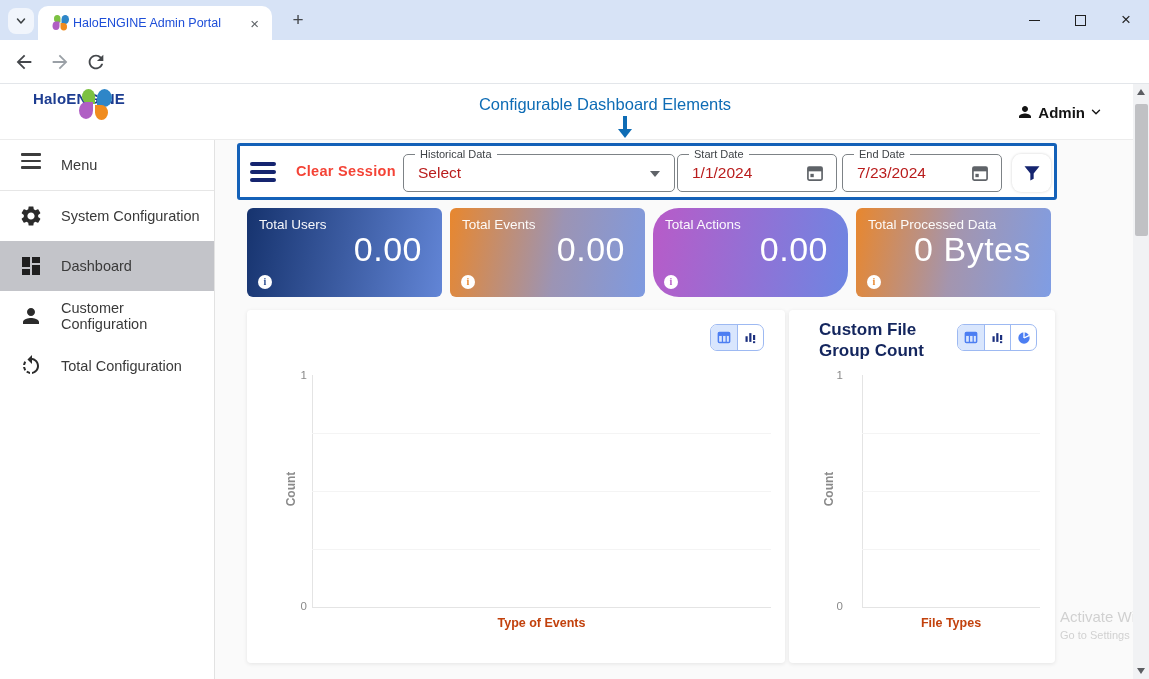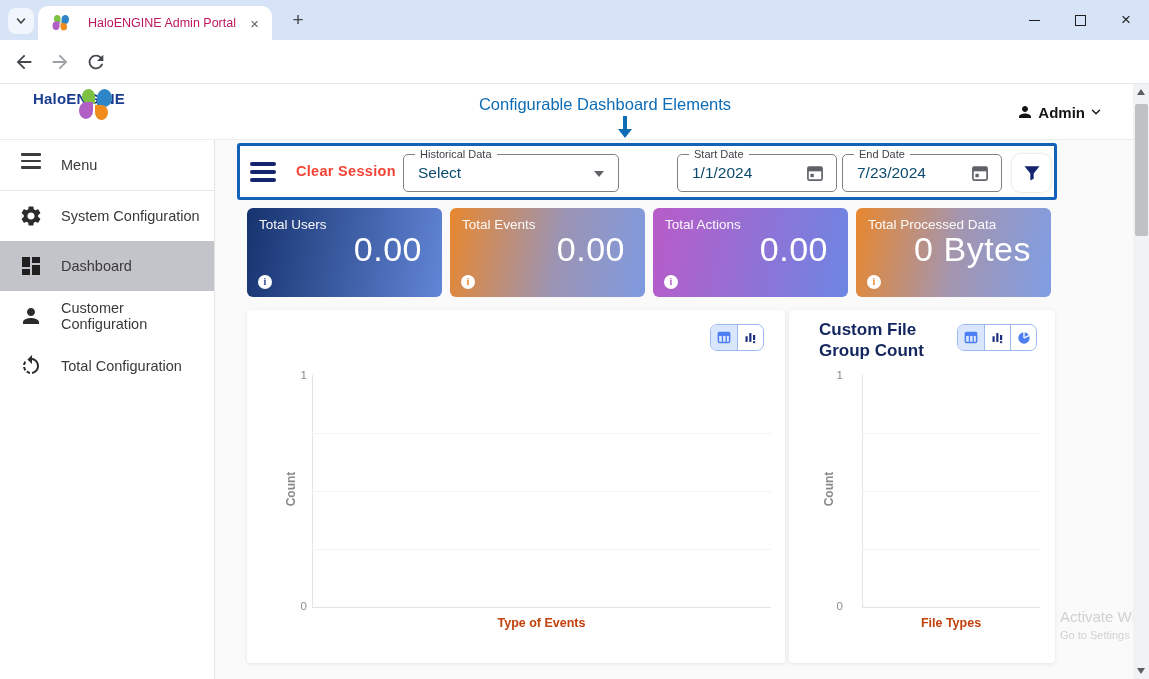--- a/index.html
+++ b/index.html
@@ -2,21 +2,21 @@
 <html><head>
 <meta charset="utf-8">
 <style>
   * { box-sizing: border-box; margin: 0; padding: 0; }
   html,body { width:1149px; height:679px; overflow:hidden; font-family:"Liberation Sans", sans-serif; background:#fafafa; }
 
   
   #titlebar { position:absolute; left:0; top:0; width:1149px; height:40px; background:#d7e3f6; }
   #tab-search-btn { position:absolute; left:8px; top:8px; width:26px; height:26px; border-radius:8px; background:rgba(255,255,255,.65); display:flex; align-items:center; justify-content:center; }
   #browser-tab { position:absolute; left:38px; top:6px; width:234px; height:34px; background:#fff; border-radius:10px 10px 0 0; display:flex; align-items:center; padding:0 10px; }
-  #tab-title { font-size:12.5px; color:#be185d; flex:1; margin-left:22px; white-space:nowrap; overflow:hidden; }
+  #tab-title { font-size:12.5px; color:#1d4ed8; flex:1; margin-left:7px; white-space:nowrap; overflow:hidden; }
   #tab-close { font-size:15px; color:#5f6368; padding:0 3px; cursor:default; }
   #new-tab-btn { position:absolute; left:286px; top:8px; width:24px; height:24px; font-size:19px; color:#44474b; text-align:center; line-height:23px; }
   .win-ctl { position:absolute; top:0; width:46px; height:40px; display:flex; align-items:center; justify-content:center; }
   #win-min { right:92px; } #win-max { right:46px; } #win-close { right:0; }
   #win-min span { display:block; width:11px; border-top:1.5px solid #1f1f1f; }
   #win-max span { display:block; width:11px; height:11px; border:1.5px solid #1f1f1f; }
   #win-close { font-size:17px; color:#1f1f1f; }
 
   #navbar { position:absolute; left:0; top:40px; width:1149px; height:44px; background:#fff; border-bottom:1px solid #e3e6ea; }
   .nav-icon { position:absolute; top:11px; width:22px; height:22px; }
@@ -60,33 +60,33 @@
 
   
   #main { position:absolute; left:215px; top:56px; width:918px; height:539px; }
 
   #toolbar-box { position:absolute; left:22px; top:3px; width:820px; height:57px; background:#fff; border:3px solid #1461b8; border-radius:3px; }
   #menu-toggle-btn { position:absolute; left:10px; top:12px; width:30px; height:28px; display:flex; flex-direction:column; justify-content:center; gap:4.5px; }
   #menu-toggle-btn span { display:block; width:26px; height:3.5px; background:#15246f; border-radius:2px; }
   #clear-session-btn { position:absolute; left:48px; top:0; height:51px; line-height:51px; padding:0 8px; font-size:14.5px; font-weight:bold; color:#f44336; letter-spacing:.3px; }
   .mui-field { position:absolute; top:8px; height:38px; background:#fff; border:1px solid #7d8286; border-radius:5px; }
   .mui-label { position:absolute; top:-7px; left:11px; background:#fff; padding:0 5px; font-size:11px; color:#3f4347; white-space:nowrap; }
-  .mui-value { position:absolute; left:14px; top:0; height:36px; line-height:36px; font-size:15.5px; color:#0c4a6e;text-align:right; }
-  #hist-field { left:163px; width:216px; }
+  .mui-value { position:absolute; left:14px; top:0; height:36px; line-height:36px; font-size:15.5px; color:#b91c1c;text-align:right; }
+  #hist-field { left:163px; width:272px; }
   #hist-arrow { position:absolute; right:14px; top:16px; border-left:5.5px solid transparent; border-right:5.5px solid transparent; border-top:6px solid #5f6368; }
   #start-field { left:437px; width:160px; }
   #end-field { left:602px; width:160px; }
   .cal-icon { position:absolute; right:11px; top:8px; width:20px; height:20px; }
   #filter-btn { position:absolute; left:772px; top:8px; width:39px; height:38px; background:#fff; border-radius:9px; box-shadow:0 0 3px rgba(0,0,0,.18); display:flex; align-items:center; justify-content:center; }
 
   
   .stat-card { position:absolute; top:68px; width:195px; height:89px; border-radius:6px; color:#fff; }
   #card-0 { left:32px;  background:linear-gradient(100deg,#16336e 0%,#6285d6 100%); }
   #card-1 { left:235px; background:linear-gradient(100deg,#e8872e 0%,#9c94b4 55%,#7e9ae0 100%); }
-  #card-2 { left:438px; background:linear-gradient(100deg,#b85bc8 0%,#6d86e2 100%); }
+  #card-2 { left:438px; background:linear-gradient(100deg,#b85bc8 0%,#6d86e2 100%);border-radius:26px; }
   #card-3 { left:641px; background:linear-gradient(100deg,#e8872e 0%,#a495ae 50%,#7f9de4 100%); }
   .card-label { position:absolute; left:12px; top:9px; font-size:13.5px; color:rgba(255,255,255,.96); }
   .card-value { position:absolute; right:20px; top:22px; font-size:34px; font-weight:400; letter-spacing:.5px; }
   .card-info { position:absolute; left:11px; bottom:8px; width:14px; height:14px; border-radius:50%; background:#fff; font-family:"Liberation Serif",serif; font-size:10px; font-weight:bold; text-align:center; line-height:14px; }
   #card-0 .card-info { color:#2a4b8f; } #card-1 .card-info { color:#e8872e; }
   #card-2 .card-info { color:#b85bc8; } #card-3 .card-info { color:#e8872e; }
 
   
   .panel { position:absolute; top:170px; height:353px; background:#fff; border-radius:4px; box-shadow:0 1px 4px rgba(0,0,0,.09); }
   #panel-0 { left:32px; width:538px; }

